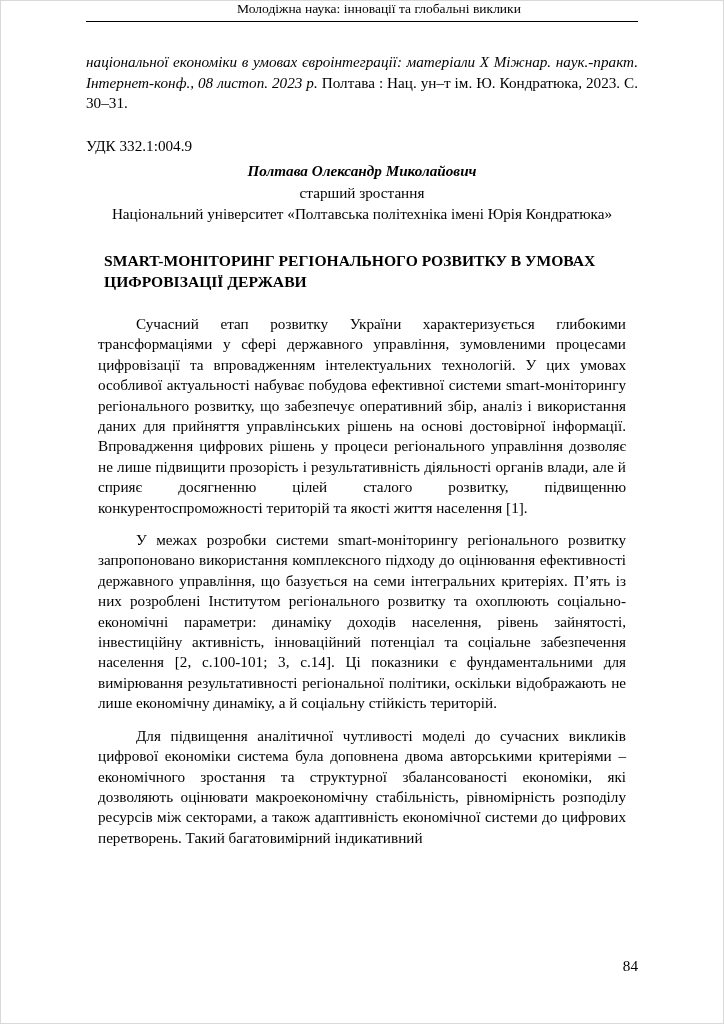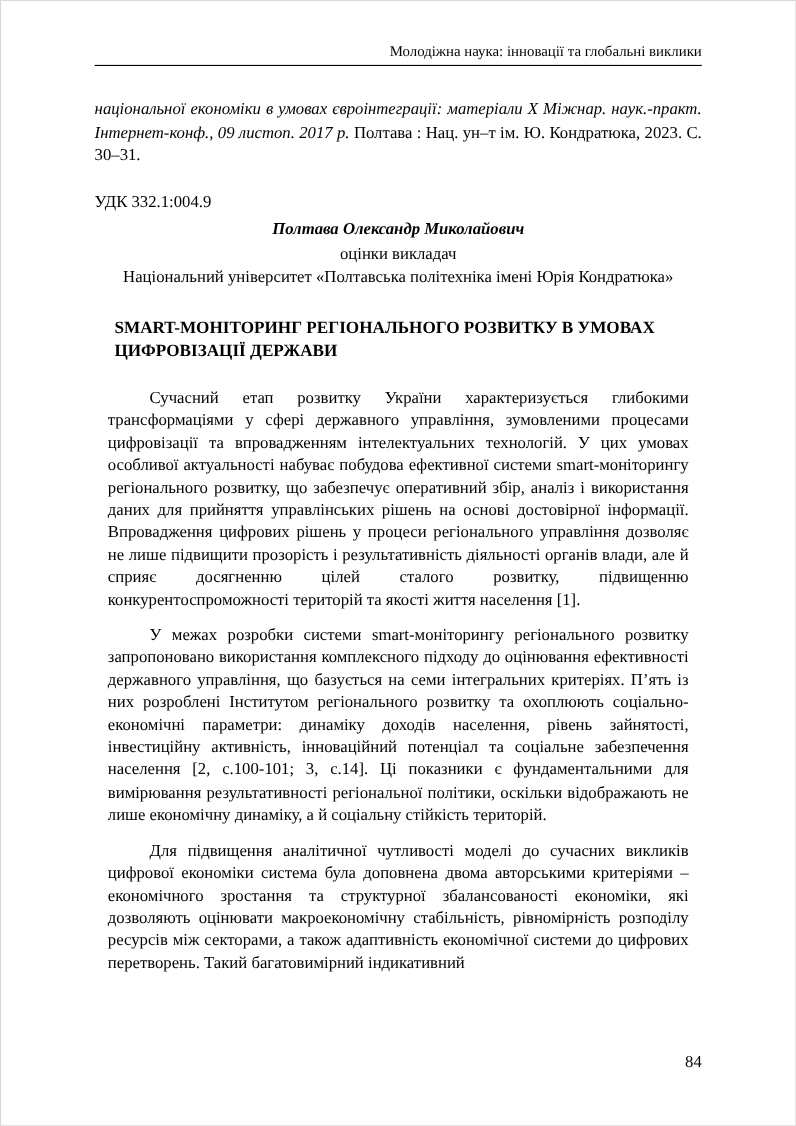--- a/index.html
+++ b/index.html
@@ -19,25 +19,24 @@
     color: #000000;
     overflow: hidden;
   }
   .content {
     position: absolute;
     left: 85px;
     right: 85px;
     top: 0;
   }
   .running-title {
-    margin-top: 38px;
     padding-left: 34px;
     font-size: 13.5px;
     line-height: 16px;
-    text-align: right;
+    text-align: center;
   }
   .header-rule {
     border: none;
     border-top: 1.4px solid #000000;
     margin: 4px 0 0 0;
   }
   .reference {
     margin: 30px 0 0 0;
     font-size: 15.2px;
     line-height: 20.6px;
@@ -96,27 +95,27 @@
 <body>
 
 <div class="page">
   <div class="content">
 
     <div class="header">
       <div class="running-title">Молодіжна наука: інновації та глобальні виклики</div>
       <hr class="header-rule">
     </div>
 
-    <p class="reference"><em>національної економіки в умовах євроінтеграції: матеріали X Міжнар. наук.-практ. Інтернет-конф., 09 листоп. 2017 р.</em><span> Полтава : Нац. ун–т ім. Ю. Кондратюка, 2023. С. 30–31.</span></p>
+    <p class="reference"><em>національної економіки в умовах євроінтеграції: матеріали X Міжнар. наук.-практ. Інтернет-конф., 08 листоп. 2023 р.</em><span> Полтава : Нац. ун–т ім. Ю. Кондратюка, 2023. С. 30–31.</span></p>
 
     <p class="udc">УДК 332.1:004.9</p>
 
     <div class="author-block">
       <p class="author-name">Полтава Олександр Миколайович</p>
-      <p class="author-position">оцінки викладач</p>
+      <p class="author-position">старший зростання</p>
       <p class="author-affiliation">Національний університет «Полтавська політехніка імені Юрія Кондратюка»</p>
     </div>
 
     <h1 class="paper-title">SMART-МОНІТОРИНГ РЕГІОНАЛЬНОГО РОЗВИТКУ В УМОВАХ ЦИФРОВІЗАЦІЇ ДЕРЖАВИ</h1>
 
     <div class="body-text">
       <p>Сучасний етап розвитку України характеризується глибокими трансформаціями у сфері державного управління, зумовленими процесами цифровізації та впровадженням інтелектуальних технологій. У цих умовах особливої актуальності набуває побудова ефективної системи smart-моніторингу регіонального розвитку, що забезпечує оперативний збір, аналіз і використання даних для прийняття управлінських рішень на основі достовірної інформації. Впровадження цифрових рішень у процеси регіонального управління дозволяє не лише підвищити прозорість і результативність діяльності органів влади, але й сприяє досягненню цілей сталого розвитку, підвищенню конкурентоспроможності територій та якості життя населення [1].</p>
       <p>У межах розробки системи smart-моніторингу регіонального розвитку запропоновано використання комплексного підходу до оцінювання ефективності державного управління, що базується на семи інтегральних критеріях. П’ять із них розроблені Інститутом регіонального розвитку та охоплюють соціально-економічні параметри: динаміку доходів населення, рівень зайнятості, інвестиційну активність, інноваційний потенціал та соціальне забезпечення населення [2, с.100-101; 3, с.14]. Ці показники є фундаментальними для вимірювання результативності регіональної політики, оскільки відображають не лише економічну динаміку, а й соціальну стійкість територій.</p>
       <p>Для підвищення аналітичної чутливості моделі до сучасних викликів цифрової економіки система була доповнена двома авторськими критеріями – економічного зростання та структурної збалансованості економіки, які дозволяють оцінювати макроекономічну стабільність, рівномірність розподілу ресурсів між секторами, а також адаптивність економічної системи до цифрових перетворень. Такий багатовимірний індикативний</p>
     </div>

